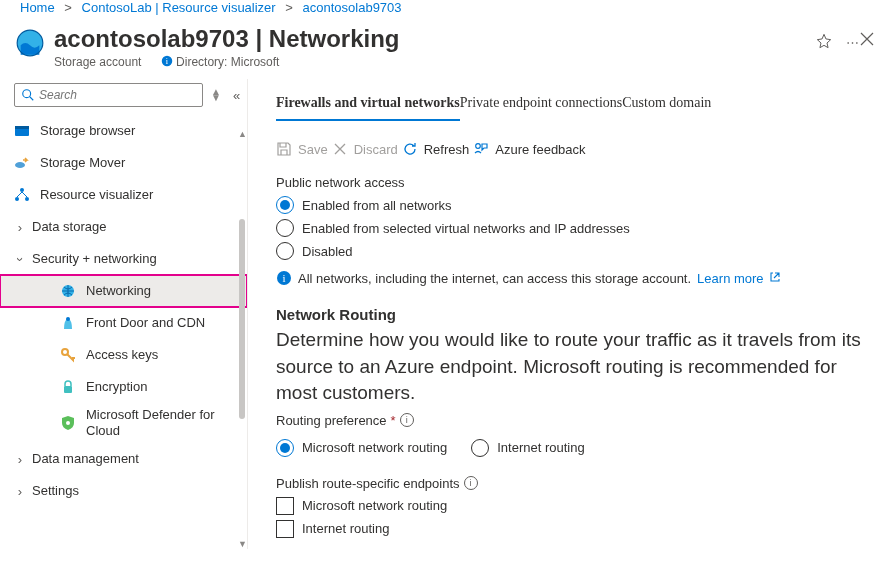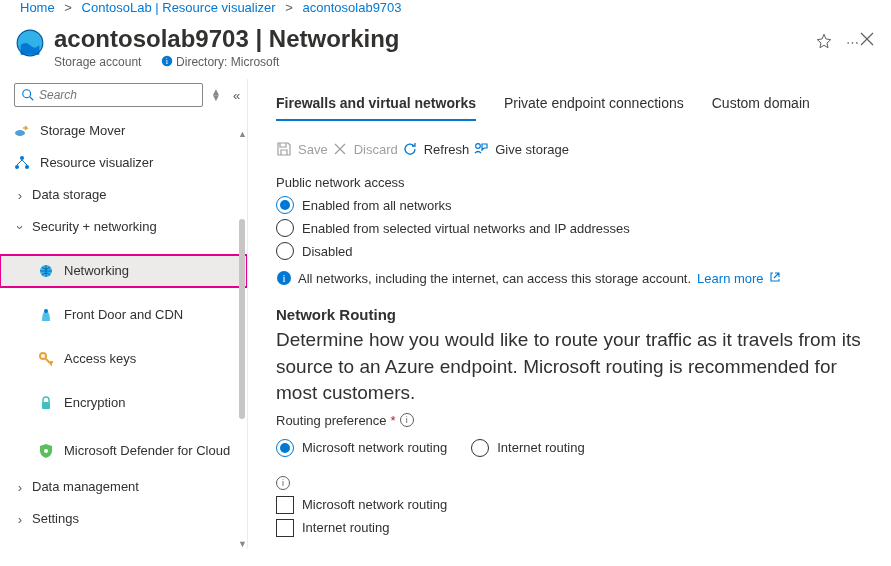--- a/index.html
+++ b/index.html
@@ -23,36 +23,36 @@
 .sidebar { width: 248px; border-right: 1px solid #edebe9; display: flex; flex-direction: column; position: relative; }
 .search-row { display: flex; align-items: center; padding: 4px 8px 8px 14px; gap: 8px; }
 .search-box { flex: 1; display: flex; align-items: center; border: 1px solid #8a8886; border-radius: 2px; height: 24px; padding: 0 6px; background: #fff; }
 .search-box input { border: none; outline: none; flex: 1; font-size: 12px; font-style: italic; color: #605e5c; background: transparent; }
 .search-box .sicon { width: 14px; height: 14px; color: #0078d4; margin-right: 4px; }
 .updown { color: #8a8886; font-size: 10px; display: flex; flex-direction: column; line-height: 6px; }
 .collapse-btn { color: #605e5c; cursor: pointer; padding: 0 4px; }
 
 .nav { flex: 1; overflow: hidden; position: relative; }
 .nav-item { display: flex; align-items: center; height: 32px; padding: 0 8px 0 14px; cursor: pointer; font-size: 13px; }
-.nav-item.child { padding-left: 38px; margin-top: 12px; }
+.nav-item.child { padding-left: 60px; }
 .nav-item.active { background: #edebe9; }
 .nav-item.highlight-box { outline: 2px solid #e3008c; outline-offset: -1px; }
 .nav-icon { width: 16px; height: 16px; margin-right: 10px; flex-shrink: 0; display: inline-flex; align-items: center; justify-content: center; }
 .nav-label { flex: 1; white-space: normal; line-height: 1.2; }
 .chev { width: 12px; display: inline-flex; justify-content: center; margin-right: 6px; color: #605e5c; }
 
 .fake-scrollbar { position: absolute; right: 2px; top: 60px; bottom: 10px; width: 6px; }
 .fake-scrollbar .track { position: absolute; inset: 0; }
 .fake-scrollbar .thumb { position: absolute; left: 0; right: 0; top: 80px; height: 200px; background: #c8c6c4; border-radius: 3px; }
 .fake-scrollbar .arrow { position: absolute; left: -1px; color: #8a8886; font-size: 9px; }
 .fake-scrollbar .arrow.up { top: -10px; }
 .fake-scrollbar .arrow.down { bottom: -10px; }
 
 .main { flex: 1; padding: 12px 20px 0 28px; overflow: hidden; }
-.tabs { display: flex; gap: 28px; border-bottom: 0; margin-bottom: 20px; }
+.tabs { display: flex; border-bottom: 0; margin-bottom: 20px; font-family: Liberation Serif, serif; }
 .tab { padding: 4px 0 8px; font-size: 14px; color: #323130; cursor: pointer; border-bottom: 2px solid transparent; }
 .tab.active { font-weight: 600; border-bottom: 2px solid #0078d4; }
 
 .toolbar { display: flex; gap: 4px; margin-bottom: 18px; align-items: center; }
 .tbtn { display: flex; align-items: center; gap: 6px; cursor: pointer; color: #323130; font-size: 13px; }
 .tbtn.disabled { color: #a19f9d; cursor: default; }
 .tbtn .ticon { width: 16px; height: 16px; display: inline-flex; }
 
 .section-label { font-size: 13px; color: #323130; margin-bottom: 6px; }
 .radio-row { display: flex; align-items: center; margin: 5px 0; gap: 8px; }
@@ -139,20 +139,29 @@
         <span>▲</span>
           <span>▼</span>
       </span>
       <span class="collapse-btn">«</span>
     </div>
 
     <div class="nav">
       <div class="nav-item">
         <span class="nav-icon">
             <svg viewBox="0 0 16 16">
+              <rect x="1" y="3" width="14" height="10" rx="1" fill="#0078d4"></rect>
+              <rect x="1" y="3" width="14" height="3" fill="#005a9e"></rect>
+            </svg>
+          </span>
+        <span class="nav-label">Storage browser</span>
+      </div>
+      <div class="nav-item">
+        <span class="nav-icon">
+            <svg viewBox="0 0 16 16">
               <ellipse cx="6" cy="10" rx="5" ry="3" fill="#50a0d8"></ellipse>
               <path d="M9 5 l4 0 l-2 -2 M13 5 l-2 2" stroke="#e8a33d" stroke-width="1.5" fill="none"></path>
             </svg>
           </span>
         <span class="nav-label">Storage Mover</span>
       </div>
       <div class="nav-item">
         <span class="nav-icon">
             <svg viewBox="0 0 16 16">
               <circle cx="8" cy="3" r="2" fill="#0078d4"></circle>
@@ -268,21 +277,21 @@
         <span style="color:#323130">Refresh</span>
       </div>
       <div class="tbtn">
         <span class="ticon">
             <svg viewBox="0 0 16 16">
               <circle cx="5" cy="5" r="2.3" fill="none" stroke="#0078d4" stroke-width="1.2"></circle>
               <path d="M2 12 q3 -3 6 0" fill="none" stroke="#0078d4" stroke-width="1.2"></path>
               <path d="M9 3 h5 v4 h-3 l-2 2 z" fill="none" stroke="#0078d4" stroke-width="1.2"></path>
             </svg>
           </span>
-        <span>Give storage</span>
+        <span>Azure feedback</span>
       </div>
     </div>
 
     <div class="section-label">Public network access</div>
     <div class="radio-row">
       <span class="radio checked"></span>
       <span>Enabled from all networks</span>
     </div>
     <div class="radio-row">
       <span class="radio"></span>
@@ -322,20 +331,21 @@
         <span class="radio checked"></span>
         <span>Microsoft network routing</span>
       </div>
       <div class="radio-row">
         <span class="radio"></span>
         <span>Internet routing</span>
       </div>
     </div>
 
     <div class="field-label">
+      <span>Publish route-specific endpoints</span>
       <span class="inline-info">i</span>
     </div>
     <div class="checkbox-row">
       <span class="checkbox"></span>
       <span>Microsoft network routing</span>
     </div>
     <div class="checkbox-row">
       <span class="checkbox"></span>
       <span>Internet routing</span>
     </div>

